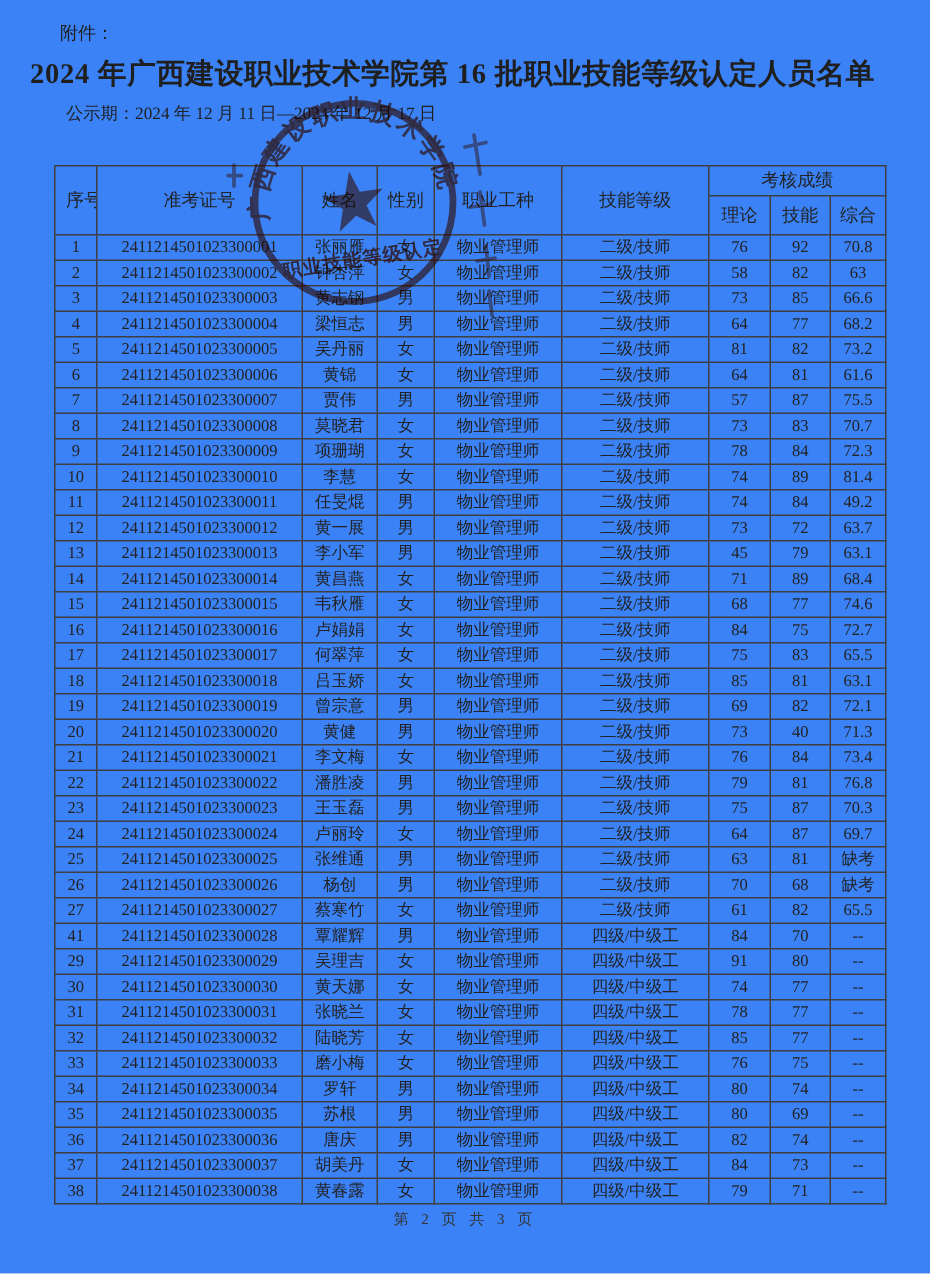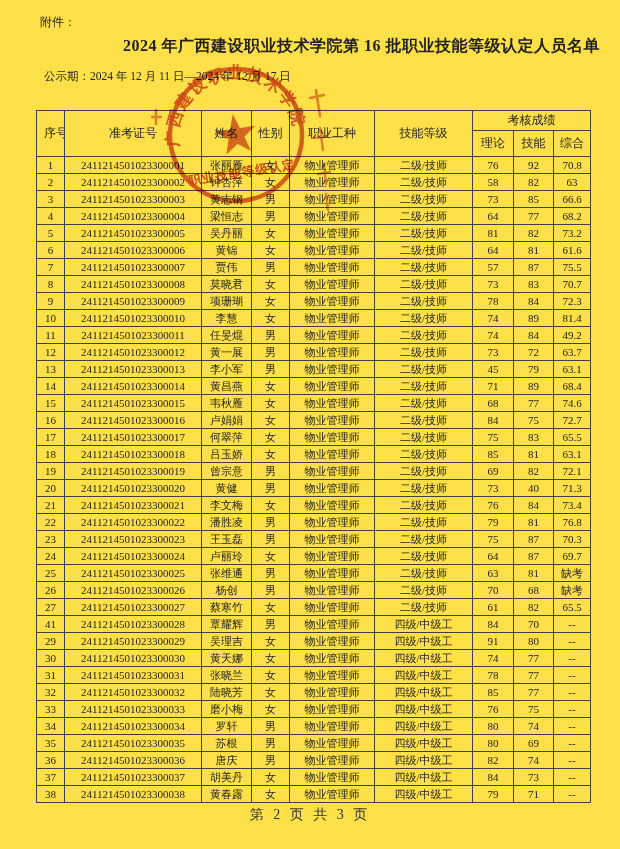--- a/index.html
+++ b/index.html
@@ -1,24 +1,24 @@
 <!DOCTYPE html>
 <html><head>
 <meta charset="utf-8">
 <style>
   html,body { margin:0; padding:0; background:#e8e8e8; }
   .page {
     position:relative; width:620px; height:849px; margin:0 auto;
-    background:#fde047; overflow:hidden;
+    background:#3b82f6; overflow:hidden;
     font-family:"Liberation Serif","DejaVu Serif",serif; color:#1f1f1f;
   }
   .attachment { position:absolute; top:14px; left:40px; font-size:12px; }
   .doc-title {
     position:absolute; top:36px; left:20px; right:20px;
-    text-align:right; font-size:16px; font-weight:bold; letter-spacing:0.5px;
+    text-align:left; font-size:19px; font-weight:bold; letter-spacing:0.5px;
   }
   .meta {
     position:absolute; top:69px; left:40px; right:26px;
     display:grid; grid-template-columns:55% 45%; grid-row-gap:5px;
     font-size:11.5px; line-height:1.3;
   }
   .meta .right { padding-left:4px; }
   .table-wrap { position:absolute; top:110px; left:36px; }
   table.roster { border-collapse:collapse; table-layout:fixed; width:554px; }
   .roster th, .roster td {
@@ -35,21 +35,21 @@
   .col-name  { width:50px; }
   .col-gender{ width:38px; }
   .col-occ   { width:85px; }
   .col-level { width:98px; }
   .col-th    { width:41px; }
   .col-sk    { width:40px; }
   .col-co    { width:37px; }
   th.seq-head { word-break:break-all; padding:3px 7px; line-height:1.25; }
   .footer {
     position:absolute; top:806px; left:0; right:0; text-align:center;
-    font-size:14px; letter-spacing:3px; color:#333;
+    font-size:10px; letter-spacing:3px; color:#333;
   }
   .stamp {
     position:absolute; top:62px; left:163px; width:146px; height:146px;
     mix-blend-mode:multiply; opacity:0.88; pointer-events:none;
   }
   .stamp-marks {
     position:absolute; top:80px; left:148px; width:200px; height:140px;
     mix-blend-mode:multiply; opacity:0.55; pointer-events:none;
   }
 </style>

